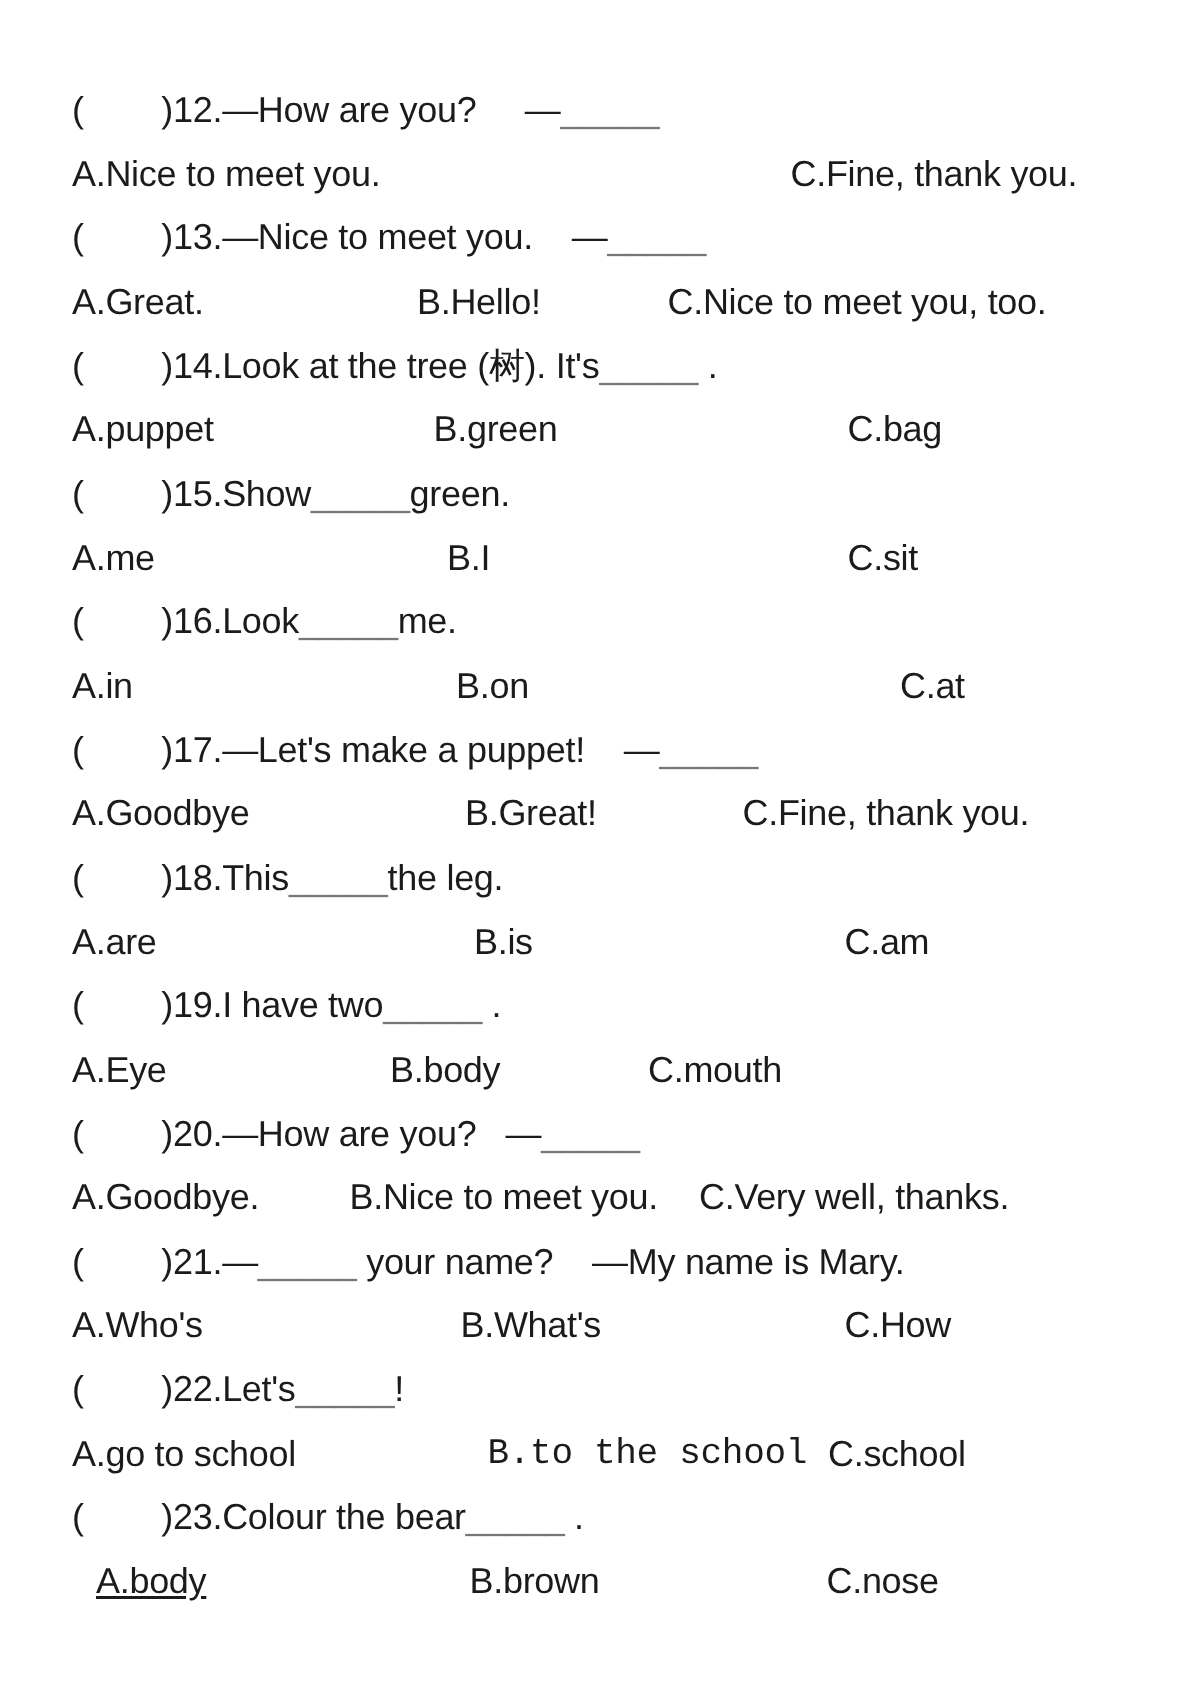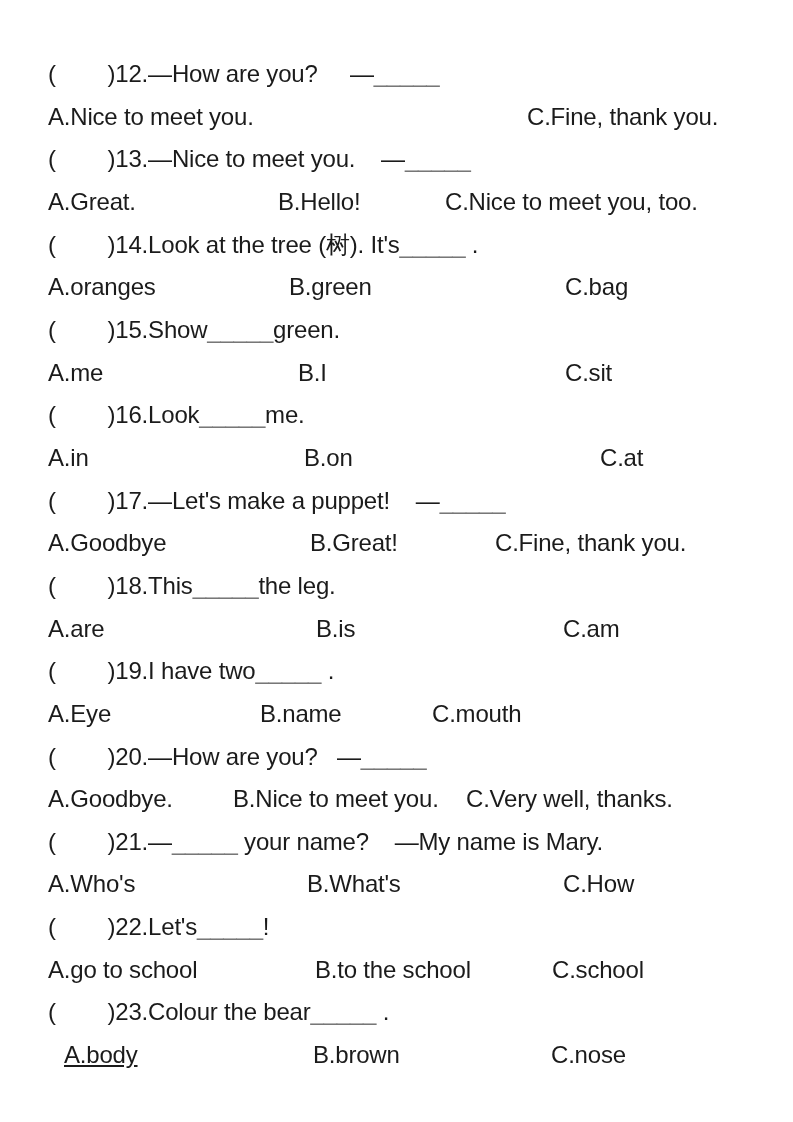--- a/index.html
+++ b/index.html
@@ -44,33 +44,33 @@
 </head>
 <body>
 
 <div class="page">
   <div class="content">
       <div class="row q"><span class="prompt">(        )12.—How are you?     —<span class="blank">_____</span></span></div>
       <div class="row opts"><span class="opt" style="left: 48px;">A.Nice to meet you.</span><span class="opt" style="left: 527px;">C.Fine, thank you.</span></div>
       <div class="row q"><span class="prompt">(        )13.—Nice to meet you.    —<span class="blank">_____</span></span></div>
       <div class="row opts"><span class="opt" style="left: 48px;">A.Great.</span><span class="opt" style="left: 278px;">B.Hello!</span><span class="opt" style="left: 445px;">C.Nice to meet you, too.</span></div>
       <div class="row q"><span class="prompt">(        )14.Look at the tree (树). It's<span class="blank">_____</span> .</span></div>
-      <div class="row opts"><span class="opt" style="left: 48px;">A.oranges</span><span class="opt" style="left: 289px;">B.green</span><span class="opt" style="left: 565px;">C.bag</span></div>
+      <div class="row opts"><span class="opt" style="left: 48px;">A.puppet</span><span class="opt" style="left: 289px;">B.green</span><span class="opt" style="left: 565px;">C.bag</span></div>
       <div class="row q"><span class="prompt">(        )15.Show<span class="blank">_____</span>green.</span></div>
       <div class="row opts"><span class="opt" style="left: 48px;">A.me</span><span class="opt" style="left: 298px;">B.I</span><span class="opt" style="left: 565px;">C.sit</span></div>
       <div class="row q"><span class="prompt">(        )16.Look<span class="blank">_____</span>me.</span></div>
       <div class="row opts"><span class="opt" style="left: 48px;">A.in</span><span class="opt" style="left: 304px;">B.on</span><span class="opt" style="left: 563px; margin-left: 37px;">C.at</span></div>
       <div class="row q"><span class="prompt">(        )17.—Let's make a puppet!    —<span class="blank">_____</span></span></div>
       <div class="row opts"><span class="opt" style="left: 48px;">A.Goodbye</span><span class="opt" style="left: 310px;">B.Great!</span><span class="opt" style="left: 495px;">C.Fine, thank you.</span></div>
       <div class="row q"><span class="prompt">(        )18.This<span class="blank">_____</span>the leg.</span></div>
       <div class="row opts"><span class="opt" style="left: 48px;">A.are</span><span class="opt" style="left: 316px;">B.is</span><span class="opt" style="left: 563px;">C.am</span></div>
       <div class="row q"><span class="prompt">(        )19.I have two<span class="blank">_____</span> .</span></div>
-      <div class="row opts"><span class="opt" style="left: 48px;">A.Eye</span><span class="opt" style="left: 260px;">B.name</span><span class="opt" style="left: 432px;">C.mouth</span></div>
+      <div class="row opts"><span class="opt" style="left: 48px;">A.Eye</span><span class="opt" style="left: 260px;">B.body</span><span class="opt" style="left: 432px;">C.mouth</span></div>
       <div class="row q"><span class="prompt">(        )20.—How are you?   —<span class="blank">_____</span></span></div>
       <div class="row opts"><span class="opt" style="left: 48px;">A.Goodbye.</span><span class="opt" style="left: 233px;">B.Nice to meet you.</span><span class="opt" style="left: 466px;">C.Very well, thanks.</span></div>
       <div class="row q"><span class="prompt">(        )21.—<span class="blank">_____</span> your name?    —My name is Mary.</span></div>
       <div class="row opts"><span class="opt" style="left: 48px;">A.Who's</span><span class="opt" style="left: 307px;">B.What's</span><span class="opt" style="left: 563px;">C.How</span></div>
       <div class="row q"><span class="prompt">(        )22.Let's<span class="blank">_____</span>!</span></div>
-      <div class="row opts"><span class="opt" style="left: 48px;">A.go to school</span><span class="opt" style="left: 315px;">B.to the school</span><span class="opt" style="left: 552px;">C.school</span></div>
+      <div class="row opts"><span class="opt" style="left: 48px;">A.go to school</span><span class="opt" style="left: 325px; font-family: Liberation Mono, monospace;">B.to the school</span><span class="opt" style="left: 552px;">C.school</span></div>
       <div class="row q"><span class="prompt">(        )23.Colour the bear<span class="blank">_____</span> .</span></div>
       <div class="row opts"><span class="opt" style="left: 64px; text-decoration: underline;">A.body</span><span class="opt" style="left: 313px;">B.brown</span><span class="opt" style="left: 535px; margin-left: 16px;">C.nose</span></div>
     </div>
 </div>
 
 </body></html>

